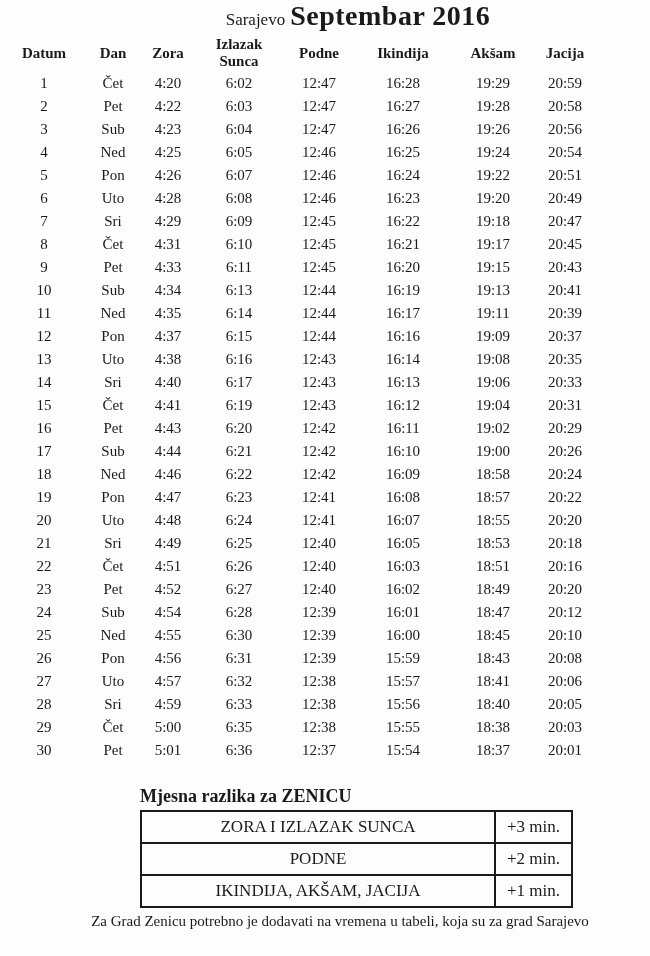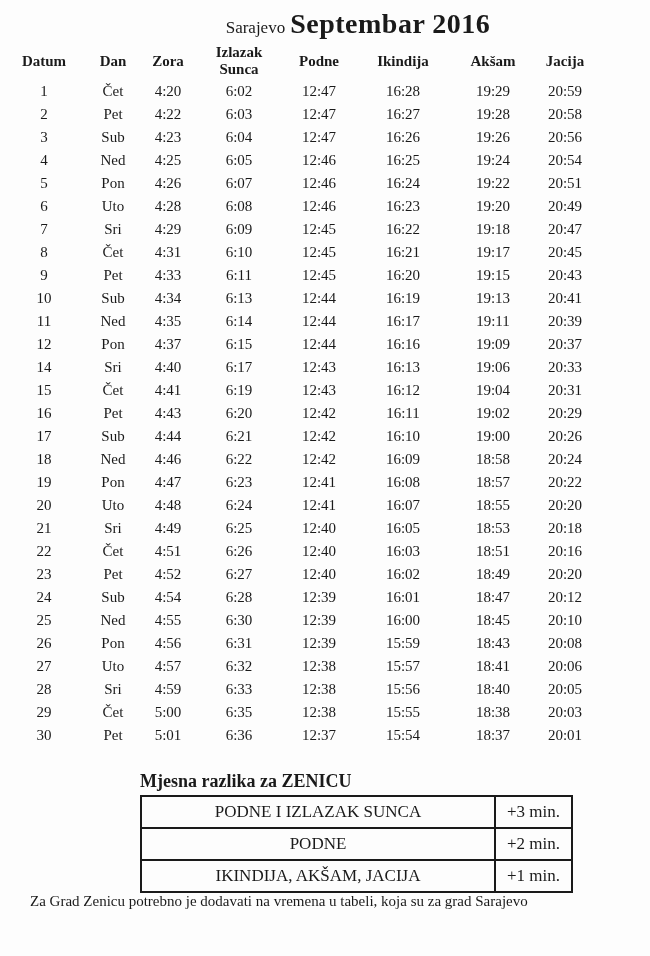--- a/index.html
+++ b/index.html
@@ -12,21 +12,20 @@
     width:650px;height:956px;
     background:var(--bg);
     color:var(--text);
     font-family:"Liberation Serif","DejaVu Serif",serif;
     overflow:hidden;
   }
   .page{width:650px;height:956px;position:relative;}
 
   
   .page-title{
-    padding-top:8px;
     padding-left:66px;
     text-align:center;
     white-space:nowrap;
   }
   .city{font-size:17px;}
   .month{font-size:28px;font-weight:bold;margin-left:5px;letter-spacing:0.5px;}
 
   
   table.prayer-table{
     border-collapse:collapse;
@@ -71,20 +70,22 @@
   .zenica-table td{
     border:2px solid var(--border);
     font-size:17px;
     text-align:center;
     vertical-align:middle;
     height:30px;
     padding:0;
   }
   .zenica-table td.zv{width:75px;}
   .zenica-note{
+    margin-top:5px;
+    text-align:center;
     padding-left:30px;
     font-size:15px;
     white-space:nowrap;
   }
 </style>
 </head>
 <body>
 
 <div class="page">
 
@@ -230,20 +231,30 @@
           <td>12</td>
           <td>Pon</td>
           <td>4:37</td>
           <td>6:15</td>
           <td>12:44</td>
           <td>16:16</td>
           <td>19:09</td>
           <td>20:37</td>
         </tr>
         <tr>
+          <td>13</td>
+          <td>Uto</td>
+          <td>4:38</td>
+          <td>6:16</td>
+          <td>12:43</td>
+          <td>16:14</td>
+          <td>19:08</td>
+          <td>20:35</td>
+        </tr>
+        <tr>
           <td>14</td>
           <td>Sri</td>
           <td>4:40</td>
           <td>6:17</td>
           <td>12:43</td>
           <td>16:13</td>
           <td>19:06</td>
           <td>20:33</td>
         </tr>
         <tr>
@@ -407,21 +418,21 @@
           <td>20:01</td>
         </tr>
       </tbody>
   </table>
 
   <div class="zenica">
     <div class="zenica-title">Mjesna razlika za ZENICU</div>
     <table class="zenica-table">
       <tbody>
         <tr>
-          <td class="zl">PODNE I IZLAZAK SUNCA</td>
+          <td class="zl">ZORA I IZLAZAK SUNCA</td>
           <td class="zv">+3 min.</td>
         </tr>
         <tr>
           <td class="zl">PODNE</td>
           <td class="zv">+2 min.</td>
         </tr>
         <tr>
           <td class="zl">IKINDIJA, AKŠAM, JACIJA</td>
           <td class="zv">+1 min.</td>
         </tr>

